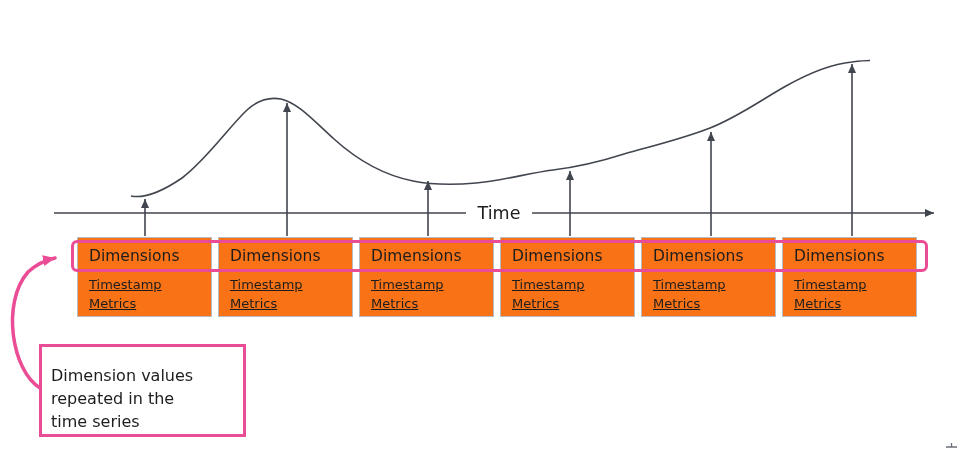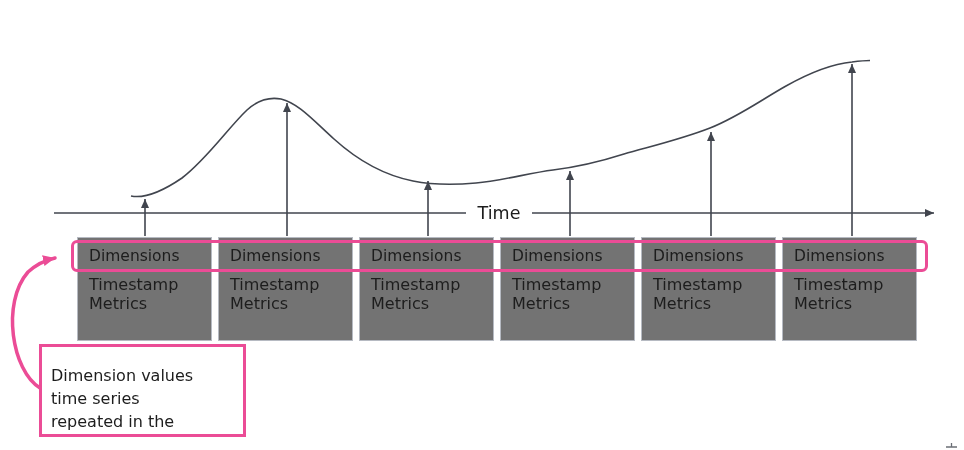--- a/index.html
+++ b/index.html
@@ -16,38 +16,39 @@
     position: absolute;
     left: 0; top: 0;
     width: 964px; height: 450px;
     z-index: 3;
     pointer-events: none;
   }
   .record-box {
     position: absolute;
     top: 237px;
     width: 135px;
-    height: 104px;
-    background: #737373;
+    height: 80px;
+    background: #f97316;
     border: 1px solid #b6bac2;
     box-sizing: border-box;
     z-index: 1;
   }
   .rb-header {
     height: 33px;
     box-sizing: border-box;
     padding: 9px 0 0 11px;
     font-size: 15.5px;
     white-space: nowrap;
   }
   .rb-row {
     padding-left: 11px;
     line-height: 19px;
-    font-size: 16px;
+    font-size: 13px;
     white-space: nowrap;
+    text-decoration: underline;
   }
   .rb-rows { padding-top: 4px; }
   .highlight-band {
     position: absolute;
     left: 71px;
     top: 240px;
     width: 857px;
     height: 32px;
     box-sizing: border-box;
     border: 3.5px solid #eb4c96;
@@ -156,17 +157,17 @@
     <div class="rb-rows">
       <div class="rb-row">Timestamp</div>
       <div class="rb-row">Metrics</div>
     </div>
   </div>
 
   <div class="highlight-band"></div>
 
   <div class="callout">
     <span class="line">Dimension values</span>
+    <span class="line">repeated in the</span>
     <span class="line">time series</span>
-    <span class="line">repeated in the</span>
   </div>
 
 </div>
 
 </body></html>

